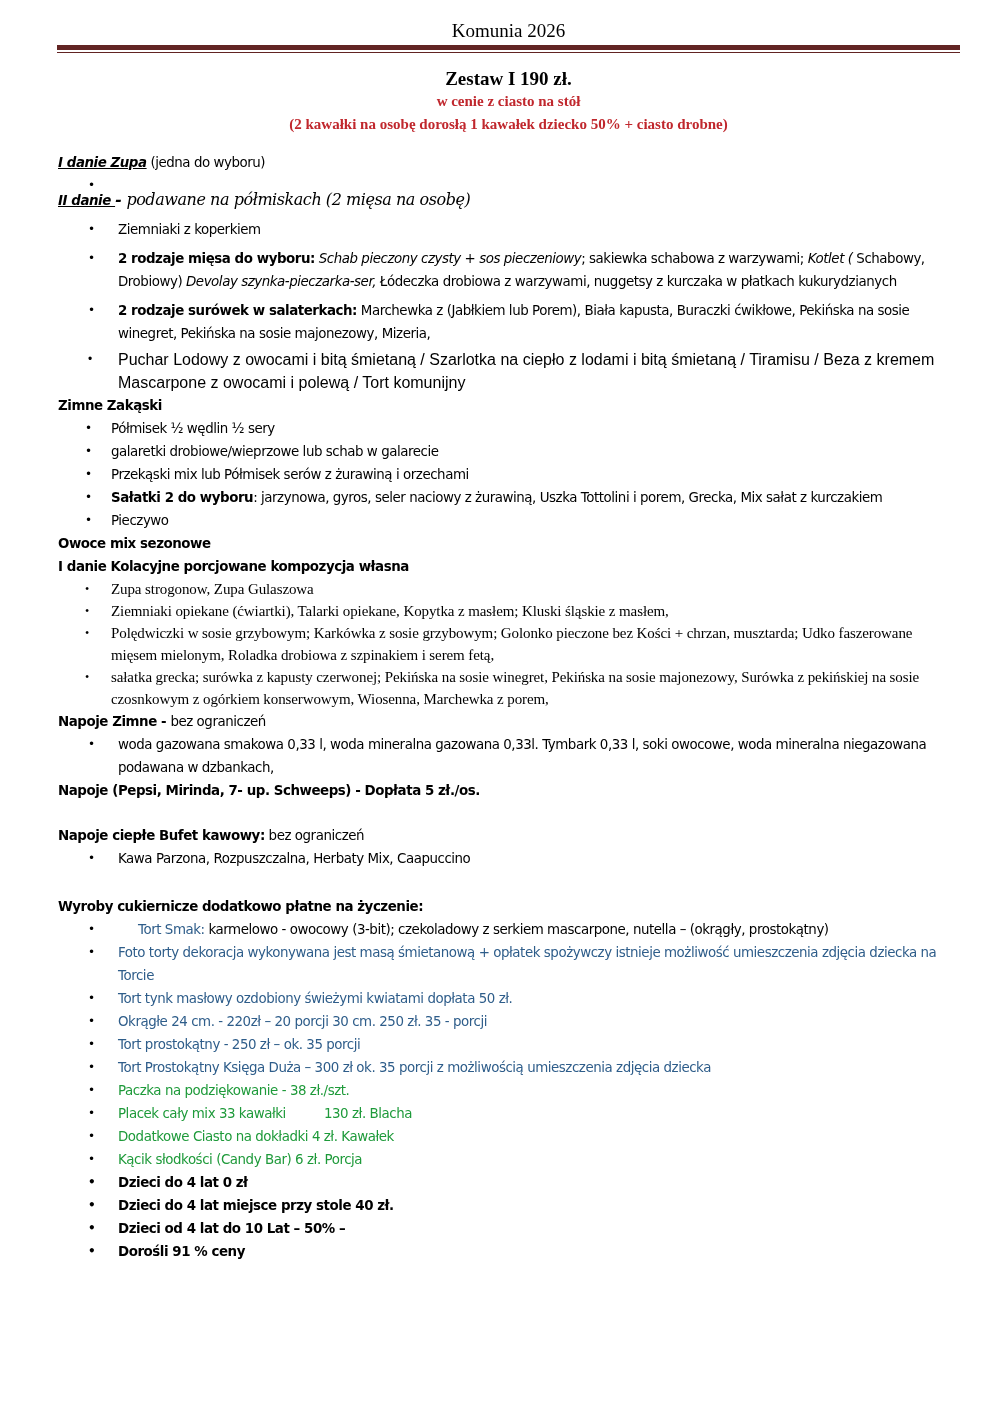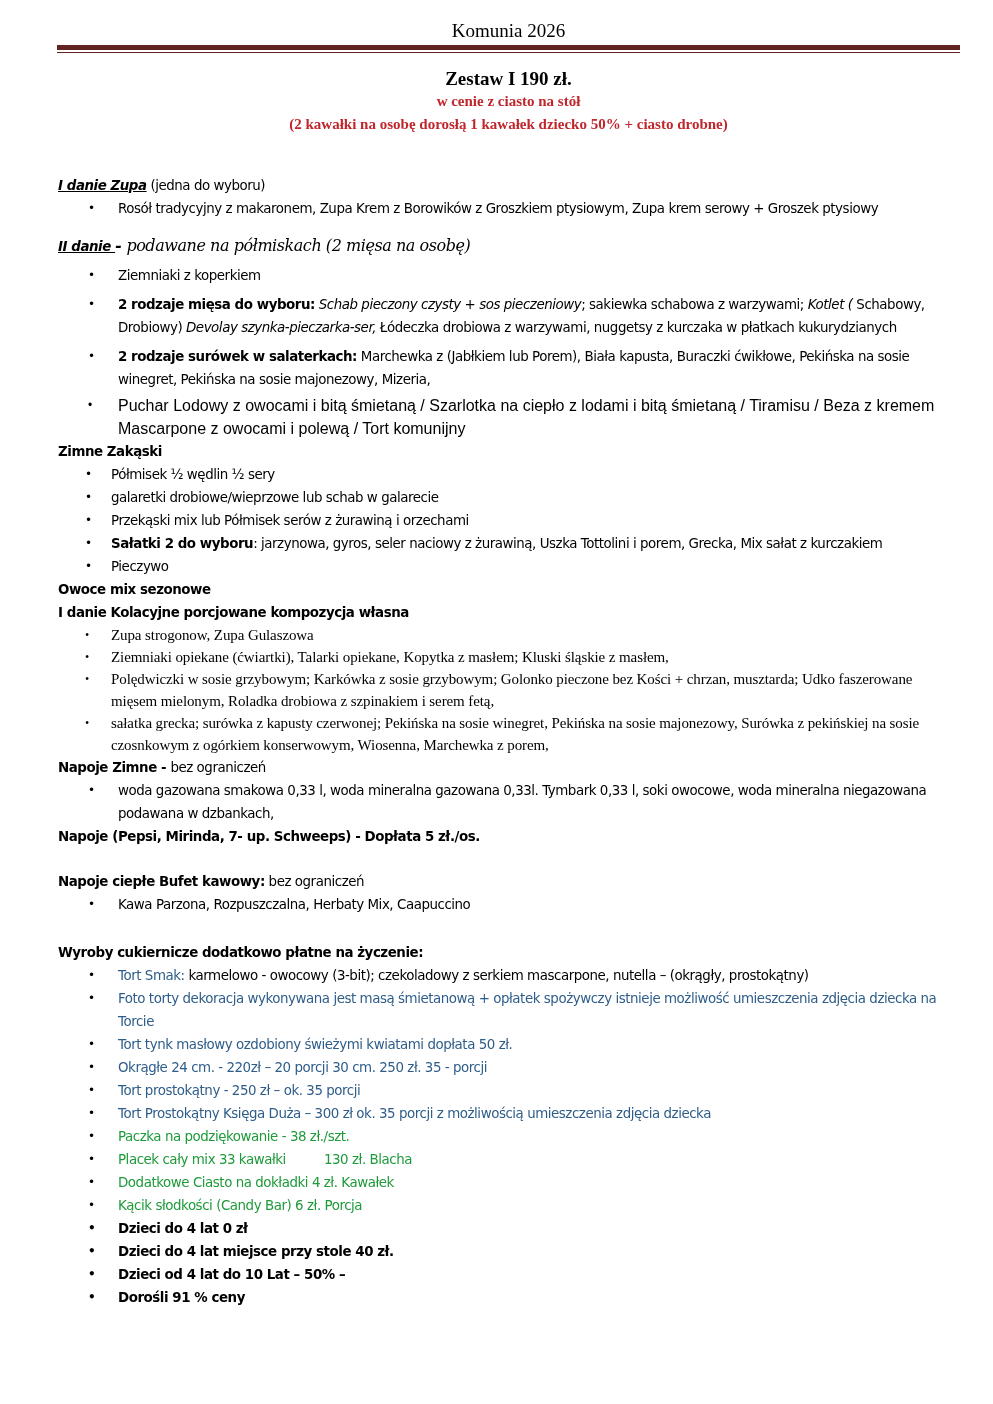--- a/index.html
+++ b/index.html
@@ -8,55 +8,55 @@
   .hdr-title { position: absolute; top: 20px; left: 0; width: 1017px; text-align: center;
     font-family: "Liberation Serif", serif; font-size: 19px; }
   .rule-thick { position: absolute; left: 57px; width: 903px; top: 45px; height: 5px; background: #622423; }
   .rule-thin { position: absolute; left: 57px; width: 903px; top: 52px; height: 1px; background: #622423; }
   .serif { font-family: "Liberation Serif", serif; }
   .centerline { position: absolute; left: 0; width: 1017px; text-align: center; }
   .t-main { top: 68px; font-size: 19px; font-weight: bold; }
   .t-red1 { top: 93px; font-size: 15px; font-weight: bold; color: #c0272d; }
   .t-red2 { top: 116px; font-size: 15px; font-weight: bold; color: #c0272d; }
 
-  .content { position: absolute; left: 58px; top: 174px; width: 900px;
+  .content { position: absolute; left: 58px; top: 151px; width: 900px;
     font-family: "DejaVu Sans", sans-serif; font-size: 13.4px; line-height: 23px; letter-spacing: -0.45px; }
   .content p { margin: 0; }
   .li { position: relative; padding-left: 60px; }
   .li .bul { position: absolute; left: 30px; top: 0; font-size: 12px; }
   .li.s2 { padding-left: 53px; }
   .li.s2 .bul { left: 27px; }
   .b { font-weight: bold; }
   .i { font-style: italic; }
   .u { text-decoration: underline; }
   .script { font-family: "DejaVu Serif", serif; font-style: italic; font-size: 16px; }
   .arial { font-family: "Liberation Sans", sans-serif; font-size: 16px; letter-spacing: 0; line-height: 23px; }
   .tnr { font-family: "Liberation Serif", serif; font-size: 15px; letter-spacing: -0.1px; line-height: 22px; }
-  .blue2 { color: #2e5d8a; }
+  .blue2 { color: #2e5d8a; margin-left: 20px; }
   .green { color: #1e9a3a; }
   .gap { height: 22px; }
   .gap-s { height: 6px; }
   .gap-xs { height: 3px; }
 </style>
 </head>
 <body>
 
 <div class="page">
   <div class="hdr-title">Komunia 2026</div>
   <div class="rule-thick"></div>
   <div class="rule-thin"></div>
 
   <div class="centerline serif t-main">Zestaw I  190 zł.</div>
   <div class="centerline serif t-red1">w cenie z ciasto na stół</div>
   <div class="centerline serif t-red2">(2 kawałki na osobę dorosłą 1 kawałek dziecko 50% + ciasto drobne)</div>
 
   <div class="content">
 
     <p><span class="b i u">I danie Zupa</span><span> (jedna do wyboru)</span></p>
-    <p class="li"><span class="bul">•</span><span>Rosół tradycyjny z makaronem, Zupa Krem z Borowików z Groszkiem ptysiowym, Zupa krem serowy + Groszek ptysiowy</span></p>
+    <p class="li"><span class="bul">•</span></p>
 
     <p style="margin-top:14px;"><span class="b i u">II danie </span><span class="b script">- </span><span class="script">podawane na półmiskach (2 mięsa na osobę)</span></p>
     <div class="gap-s"></div>
     <p class="li"><span class="bul">•</span><span> Ziemniaki z koperkiem</span></p>
     <div class="gap-s"></div>
     <p class="li"><span class="bul">•</span><span class="b">2 rodzaje mięsa do wyboru:</span><span class="i"> Schab pieczony czysty + sos pieczeniowy</span><span>;  sakiewka schabowa z warzywami;  </span><span class="i">Kotlet ( </span><span>Schabowy, Drobiowy)  </span><span class="i">Devolay szynka-pieczarka-ser,</span><span> Łódeczka drobiowa z warzywami, nuggetsy z kurczaka w płatkach kukurydzianych</span></p>
     <div class="gap-s"></div>
     <p class="li"><span class="bul">•</span><span class="b">2 rodzaje surówek w salaterkach:</span><span> Marchewka z (Jabłkiem lub Porem), Biała kapusta, Buraczki ćwikłowe, Pekińska na sosie winegret, Pekińska na sosie majonezowy, Mizeria,</span></p>
 
     <div class="gap-xs"></div>

